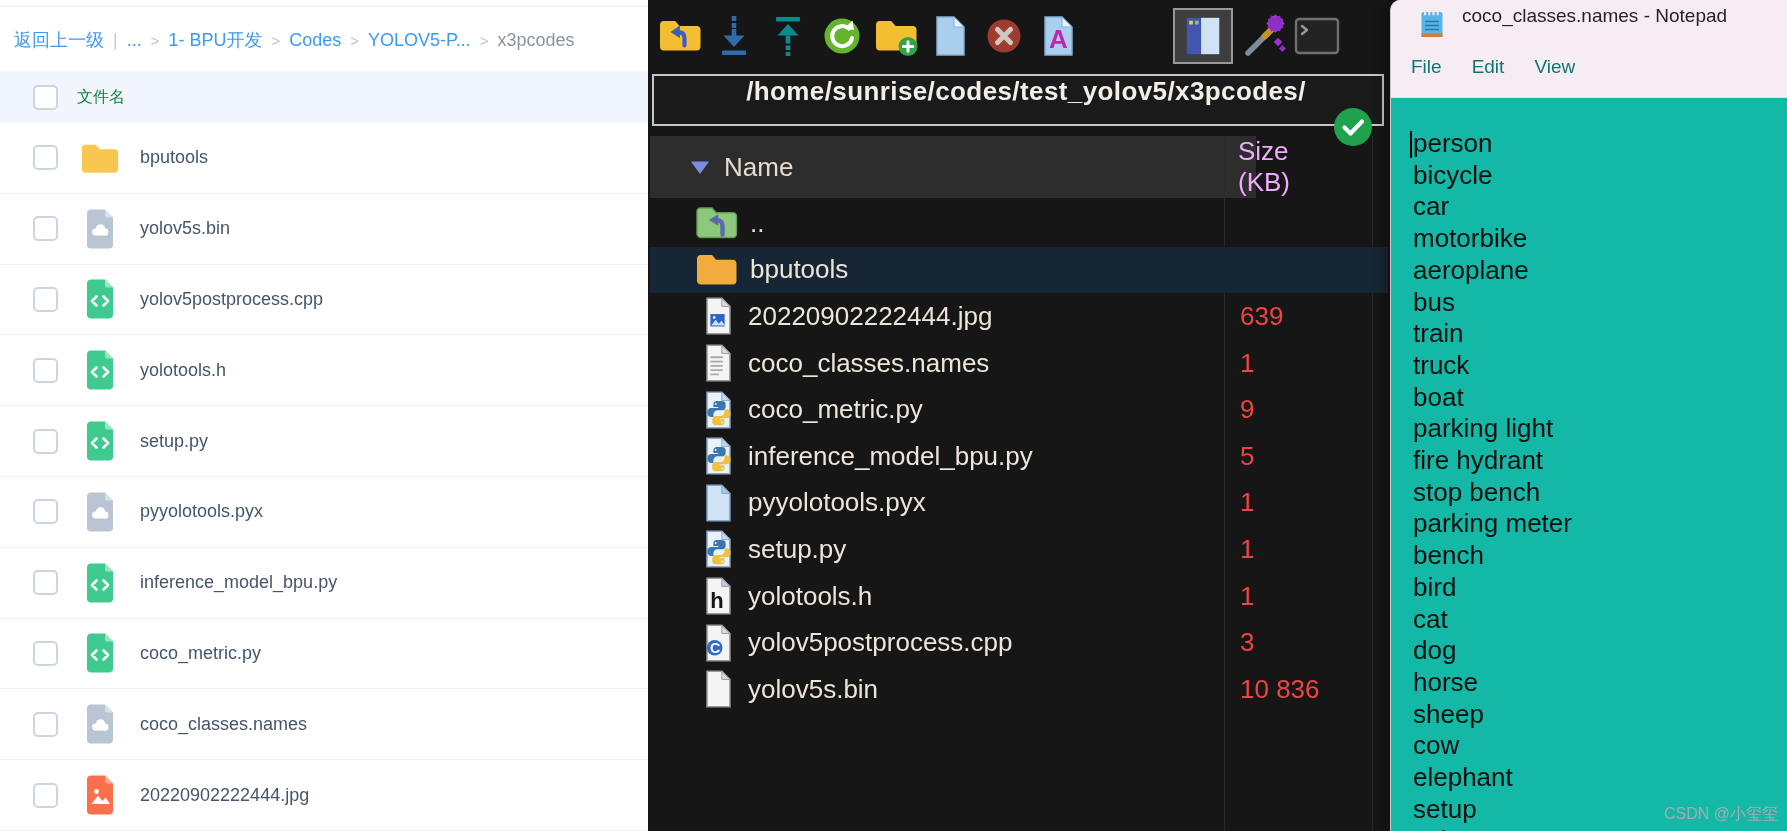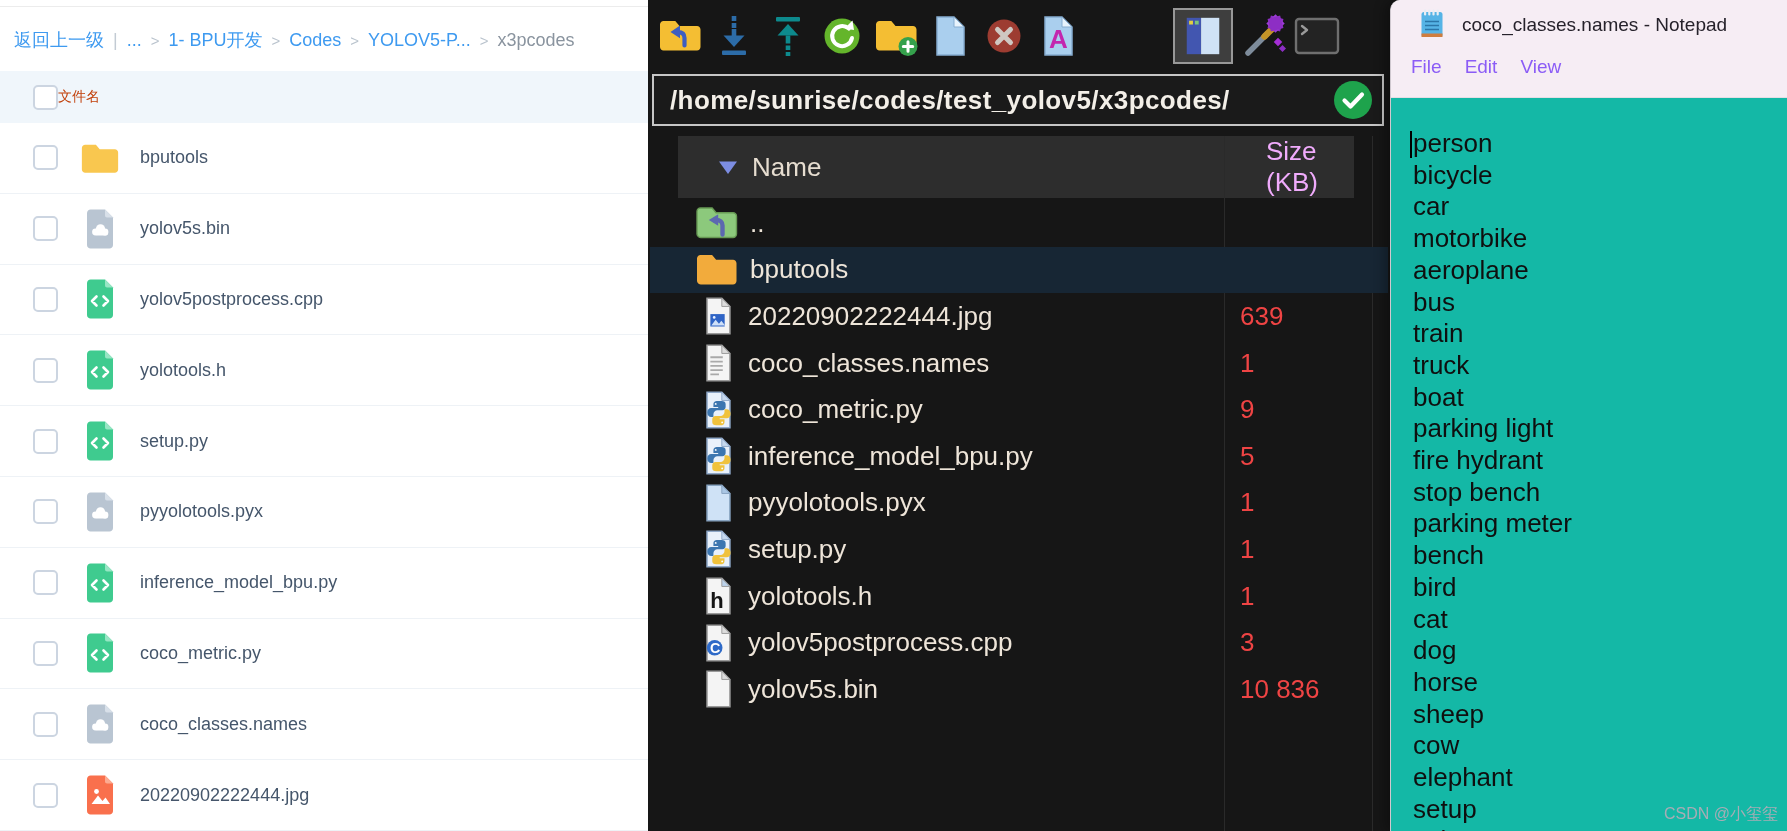--- a/index.html
+++ b/index.html
@@ -13,63 +13,63 @@
   .breadcrumb{position:absolute;left:14px;top:22px;height:36px;display:flex;align-items:center;
               gap:9px;font-size:18px;white-space:nowrap;}
   .bc-link{color:#3e9af0;cursor:pointer;}
   .bc-pipe{color:#c3cbd4;}
   .bc-sep{color:#b9c3cd;font-size:15px;}
   .bc-current{color:#8a949f;}
   .lp-header{position:absolute;left:0;top:71px;width:648px;height:52px;background:#f0f6fb;
              display:flex;align-items:center;}
   .cb{width:21px;height:21px;border:2px solid #ccd5e1;border-radius:5px;background:#fff;flex:none;}
   .lp-header .cb{margin-left:33px;}
-  .lp-header-label{font-size:14px;color:#c2410c;}
+  .lp-header-label{margin-left:19px;font-size:16px;color:#15803d;}
   .lp-rows{position:absolute;left:0;top:123px;width:648px;}
   .lp-row{height:70.8px;display:flex;align-items:center;border-bottom:1px solid #eef2f6;box-sizing:border-box;}
   .lp-row .cb{margin-left:33px;}
   .lp-icon{width:42px;height:44px;margin-left:21px;flex:none;}
   .lp-name{margin-left:19px;font-size:18px;color:#45566b;}
 
   
   .mid{position:absolute;left:648px;top:0;width:752px;height:831px;background:#161616;}
   .toolbar{position:absolute;left:8px;top:6px;height:60px;display:flex;align-items:center;}
   .tb{width:48px;height:48px;margin-right:6px;flex:none;cursor:pointer;}
   .tb.selected{width:60px;height:56px;border:2px solid #989898;background:#3e3e3e;
                display:flex;align-items:center;justify-content:center;box-sizing:border-box;}
   .tb.selected .tb-svg{width:44px;height:44px;}
   .tb-svg{display:block;width:100%;height:100%;}
   .pathbar{position:absolute;left:4px;top:74px;width:732px;height:52px;background:#1a1a1a;
-           border:2px solid #c6c6c6;box-sizing:border-box;display:flex;align-items:center;}
+           border:2px solid #c6c6c6;box-sizing:border-box;display:flex;align-items:center;flex-direction:column;}
   .path-text{margin-left:16px;font-size:26px;font-weight:bold;color:#f3efe8;letter-spacing:.4px;white-space:nowrap;}
   .ok{margin-left:auto;margin-right:9px;width:40px;height:40px;flex:none;cursor:pointer;}
-  .grid-head{position:absolute;left:2px;top:136px;width:676px;height:62px;background:#2d2d2d;
-             display:flex;align-items:center;margin-left:28px;}
+  .grid-head{position:absolute;left:2px;top:136px;width:606px;height:62px;background:#2d2d2d;
+             display:flex;align-items:center;}
   .tri{width:20px;height:15px;margin-left:40px;flex:none;}
   .col-name{margin-left:14px;font-size:26px;color:#e6ddd0;}
   .col-size{position:absolute;left:588px;font-size:26px;color:#f0abfc;}
   .vline{position:absolute;left:576px;top:136px;bottom:0;width:1px;background:#2a2a2a;}
   .vline2{position:absolute;left:724px;top:136px;bottom:0;width:1px;background:#2a2a2a;}
   .grid-rows{position:absolute;left:2px;top:200px;width:738px;}
   .g-row{height:46.6px;display:flex;align-items:center;position:relative;}
   .g-row.selected{background:#172634;}
   .g-icon{width:40px;height:42px;margin-left:48px;flex:none;}
   .g-icon.folderish{width:46px;height:40px;margin-left:44px;}
   .g-name{margin-left:10px;font-size:26px;color:#eee5d9;white-space:nowrap;}
   .g-size{position:absolute;left:590px;font-size:26px;color:#ef4444;}
 
   
   .notepad{position:absolute;left:1390px;top:0;width:397px;height:831px;background:#fdfcfe;
            border-left:1px solid #cfc8cf;border-top-left-radius:10px;
            box-shadow:-5px 0 12px rgba(0,0,0,.30);box-sizing:border-box;}
   .np-head{position:absolute;top:0;left:0;right:0;height:97px;background:#f6edf4;
            border-top-left-radius:10px;border-bottom:1px solid #e5dee5;}
   .np-icon{position:absolute;left:27px;top:8px;width:28px;height:32px;}
-  .np-title{position:absolute;left:71px;top:14px;font-size:19px;color:#26222b;white-space:nowrap;}
-  .np-menu{position:absolute;left:20px;top:56px;display:flex;gap:23px;font-size:19px;color:#8b5cf6;}
+  .np-title{position:absolute;left:71px;top:5px;font-size:19px;color:#26222b;white-space:nowrap;}
+  .np-menu{position:absolute;left:20px;top:56px;display:flex;gap:30px;font-size:19px;color:#0f766e;}
   .np-menu span{cursor:pointer;}
   .np-body{position:absolute;left:0;top:98px;right:0;bottom:0;overflow:hidden;background:#14b8a6;}
   .np-lines{position:absolute;left:22px;top:30px;font-size:26px;line-height:31.7px;color:#0f0f0f;}
   .caret{position:absolute;left:19px;top:33px;width:2px;height:27px;background:#000;}
 
   .watermark{position:absolute;left:1664px;top:804px;font-size:16px;color:#a7adb5;white-space:nowrap;}
 </style>
 </head>
 <body>
 

